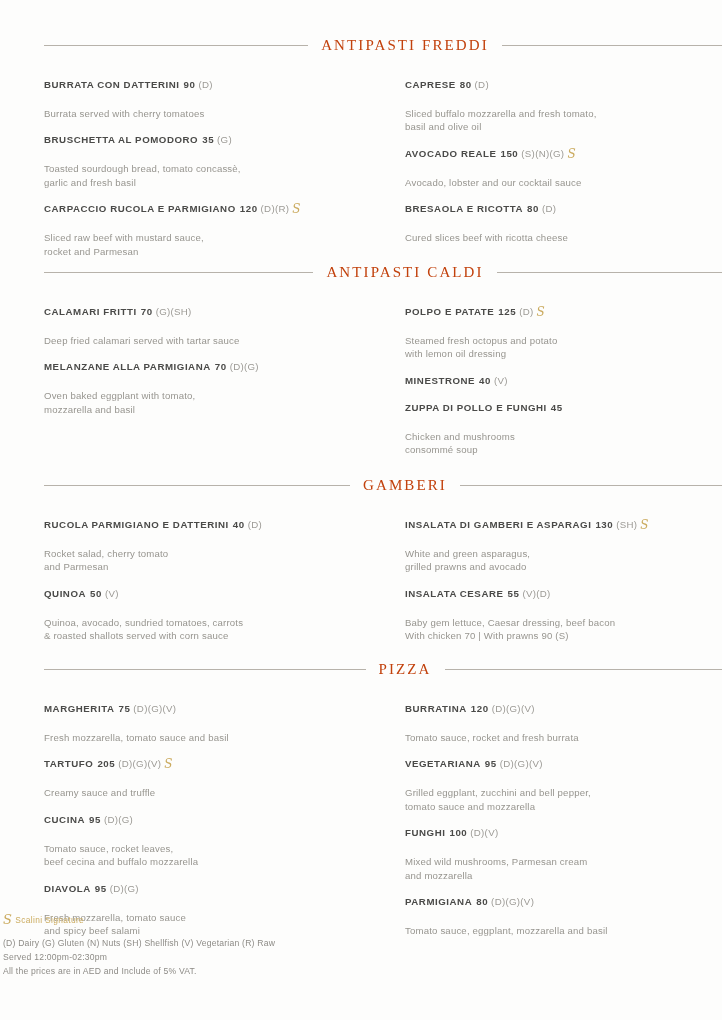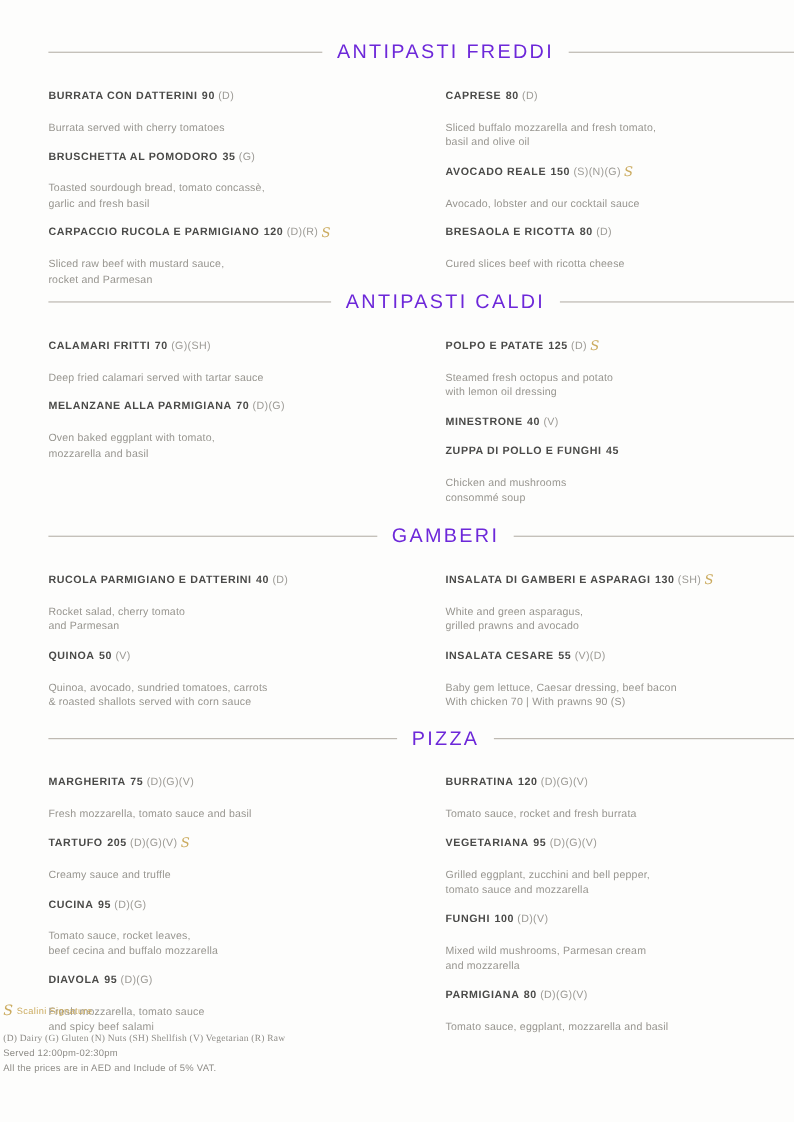--- a/index.html
+++ b/index.html
@@ -33,25 +33,25 @@
     width: 100%;
   }
 
   .rule {
     flex: 1 1 auto;
     height: 1px;
     background: #b7b2aa;
   }
 
   .section-title {
-    font-family: Liberation Sans, sans-serif;
-    font-size: 18px;
+    font-family: Liberation Serif, serif;
+    font-size: 15px;
     font-weight: 400;
     letter-spacing: 2.1px;
-    color: #6d28d9;
+    color: #c2410c;
     white-space: nowrap;
     padding: 0 13px;
     line-height: 1;
   }
 
   
   .columns {
     display: flex;
     width: 100%;
   }
@@ -286,17 +286,17 @@
             </div>
           </div>
         </div>
       </div>
     </div>
 
   <div class="footer" style="top: 910px;">
     <div class="sig-legend">
       <span class="sig-mark">S</span><span>Scalini Signature</span>
     </div>
-    <div class="legend-line" style="margin-top:9px;font-family:Liberation Serif, serif;">(D) Dairy  (G) Gluten  (N) Nuts  (SH) Shellfish  (V) Vegetarian  (R) Raw</div>
+    <div class="legend-line" style="margin-top:9px;">(D) Dairy  (G) Gluten  (N) Nuts  (SH) Shellfish  (V) Vegetarian  (R) Raw</div>
     <div class="legend-line">Served 12:00pm-02:30pm</div>
     <div class="legend-line">All the prices are in AED and Include of 5% VAT.</div>
   </div>
 </div>
 
 </body></html>

